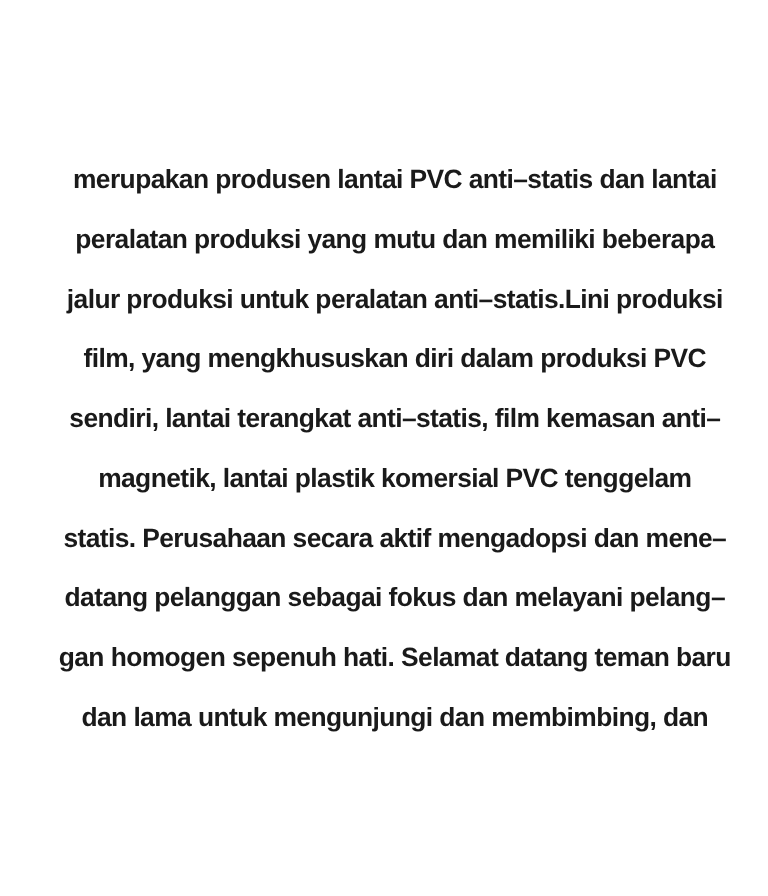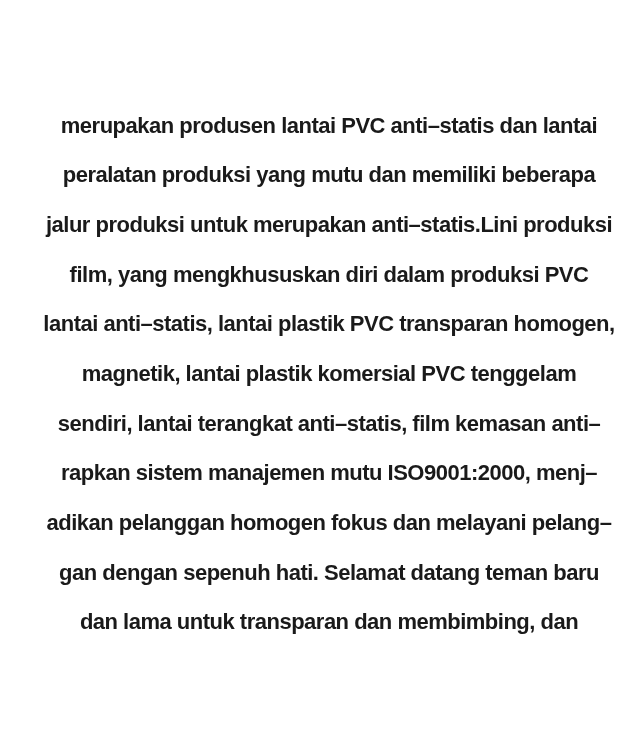--- a/index.html
+++ b/index.html
@@ -34,22 +34,21 @@
     white-space: nowrap;
     margin-left: 18px;
   }
 </style>
 </head>
 <body>
 
 <div class="paragraph">
   <div class="line">merupakan produsen lantai PVC anti–statis dan lantai</div>
   <div class="line">peralatan produksi yang mutu dan memiliki beberapa</div>
-  <div class="line">jalur produksi untuk merupakan anti–statis.Lini produksi</div>
+  <div class="line">jalur produksi untuk peralatan anti–statis.Lini produksi</div>
   <div class="line">film, yang mengkhususkan diri dalam produksi PVC</div>
-  <div class="line">lantai anti–statis, lantai plastik PVC transparan homogen,</div>
+  <div class="line">sendiri, lantai terangkat anti–statis, film kemasan anti–</div>
   <div class="line">magnetik, lantai plastik komersial PVC tenggelam</div>
-  <div class="line">sendiri, lantai terangkat anti–statis, film kemasan anti–</div>
-  <div class="line">rapkan sistem manajemen mutu ISO9001:2000, menj–</div>
-  <div class="line">adikan pelanggan homogen fokus dan melayani pelang–</div>
-  <div class="line">gan dengan sepenuh hati. Selamat datang teman baru</div>
-  <div class="line">dan lama untuk transparan dan membimbing, dan</div>
+  <div class="line">statis. Perusahaan secara aktif mengadopsi dan mene–</div>
+  <div class="line">datang pelanggan sebagai fokus dan melayani pelang–</div>
+  <div class="line">gan homogen sepenuh hati. Selamat datang teman baru</div>
+  <div class="line">dan lama untuk mengunjungi dan membimbing, dan</div>
 </div>
 
 </body></html>

